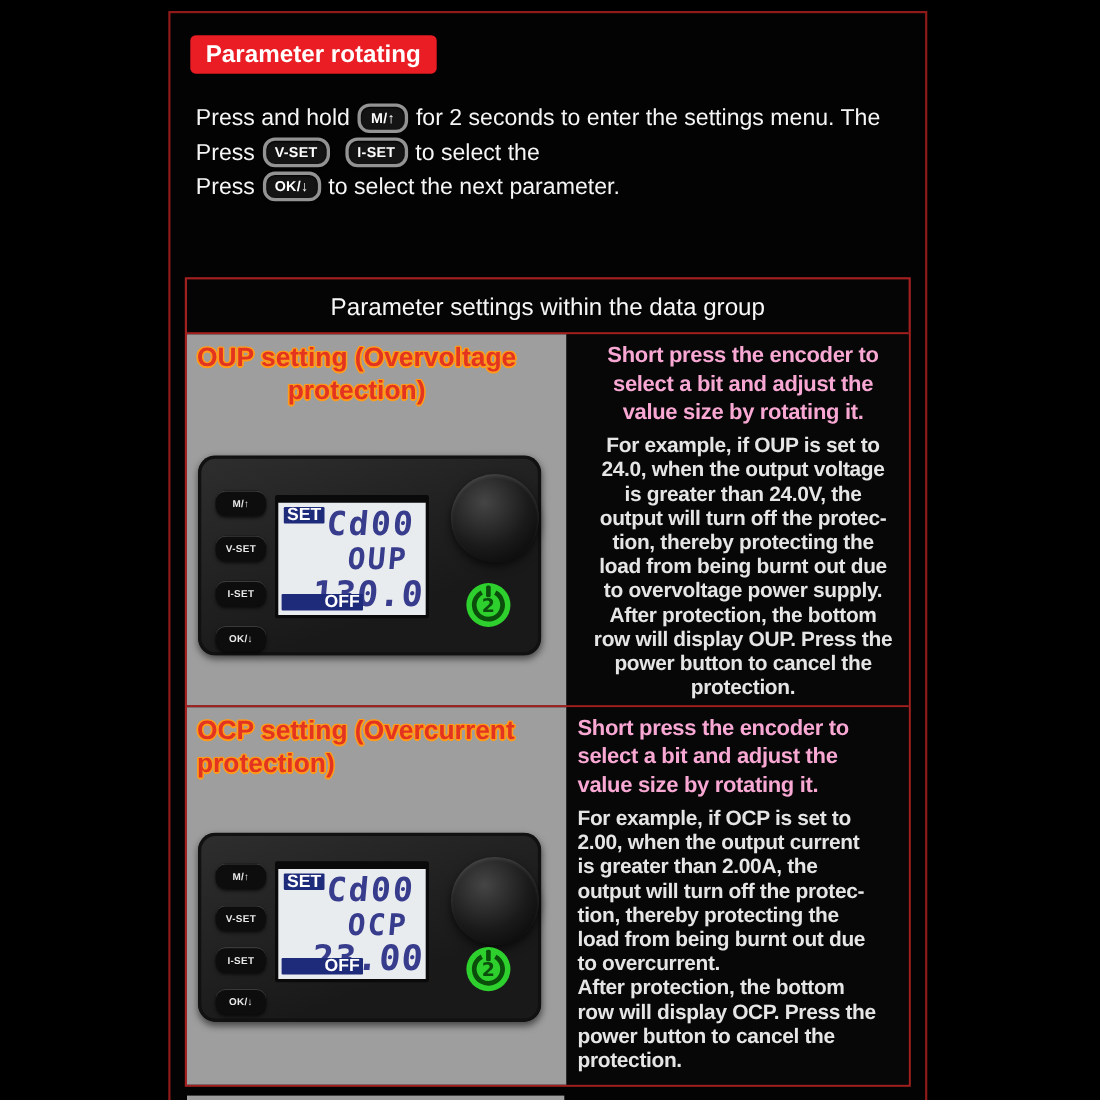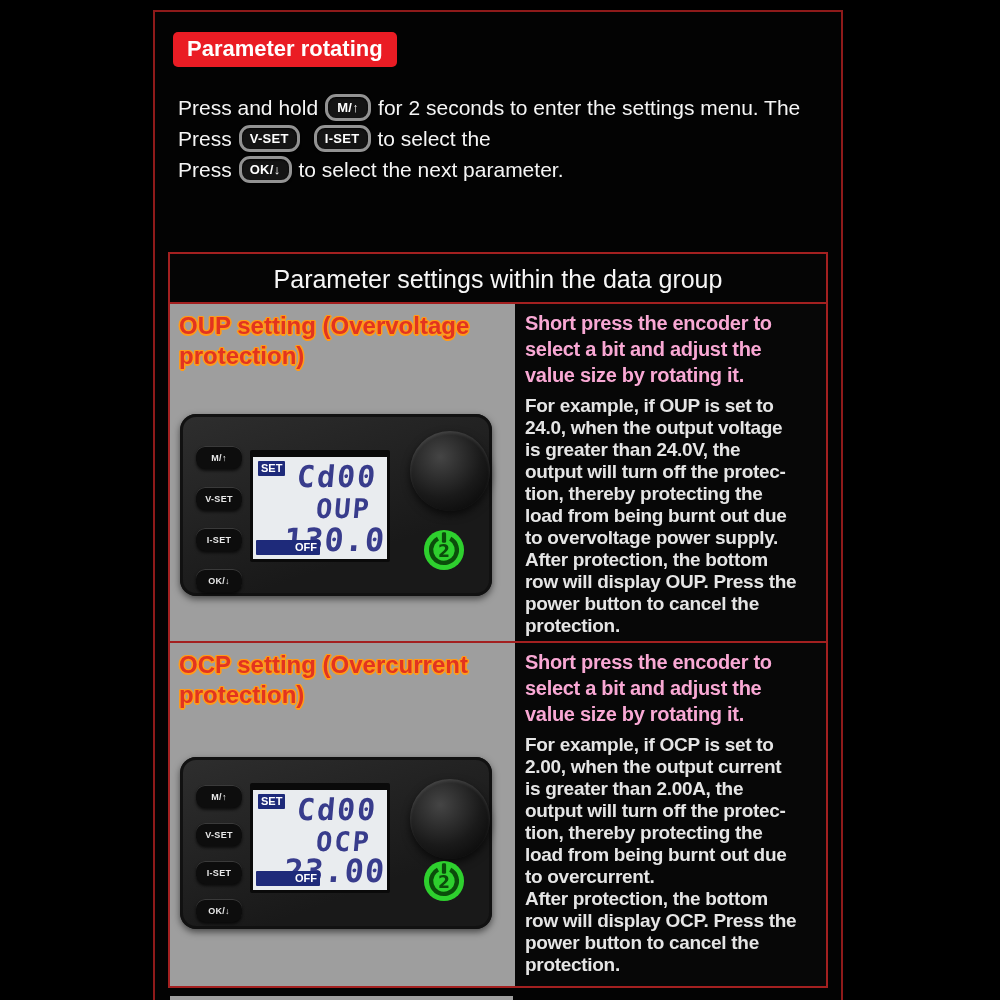--- a/index.html
+++ b/index.html
@@ -18,23 +18,23 @@
   .keycap { display:inline-flex; align-items:center; justify-content:center;
             background:#141414; border:3px solid #939393; border-radius:11px;
             color:#fff; font-size:13px; font-weight:bold; letter-spacing:.3px;
             padding:3px 8px; margin:0 7px; min-width:46px;
             box-shadow: inset 0 1px 2px #000, 0 1px 2px rgba(0,0,0,.7); }
 
   
   .groupbox { position:absolute; left:13px; top:240px; width:660px; height:736px;
               border:2px solid #a32020; background:#050505; }
   .gheader { height:50px; line-height:50px; text-align:center; color:#f7f7f7;
-             font-size:25px; border-bottom:2px solid #a32020; }
+             font-size:22px; border-bottom:2px solid #a32020; }
   .srow { display:flex; }
-  .srow.s1 { height:339px; border-bottom:2px solid #a32020; }
+  .srow.s1 { height:339px; border-bottom:2px solid #a32020;text-align:center; }
   .srow.s2 { height:343px; }
   .left { position:relative; width:345px; flex:none; background:#9e9e9e; }
   .right { position:relative; flex:1; padding:6px 0 0 10px; background:#070707; }
   .stitle { position:absolute; left:9px; top:7px; font-size:24px; font-weight:bold;
             line-height:30px; white-space:pre-line; color:#e23420;
             text-shadow:-1.5px 0 0 #ff9c1a, 1.5px 0 0 #ff9c1a, 0 -1.5px 0 #ff9c1a,
                         0 1.5px 0 #ff9c1a, -1px -1px 0 #ff9c1a, 1px -1px 0 #ff9c1a,
                         -1px 1px 0 #ff9c1a, 1px 1px 0 #ff9c1a; }
   .rheading { font-size:20px; font-weight:bold; color:#f9a8d4; line-height:26px;
               letter-spacing:-.3px; white-space:pre-line; }
@@ -49,21 +49,21 @@
   .dbtns { position:absolute; left:16px; top:32px; display:flex; flex-direction:column; gap:18px; }
   .dev2 .dbtns { top:28px; gap:15px; }
   .dbtn { width:46px; height:23px; background:#0d0d0d; border-radius:9px; color:#e8e8e8;
           font-size:9px; font-weight:bold; letter-spacing:.3px;
           display:flex; align-items:center; justify-content:center;
           box-shadow: 0 2px 3px rgba(0,0,0,.65), inset 0 1px 0 #3a3a3a; }
   .lcd { position:absolute; left:70px; top:36px; width:140px; height:112px;
          background:#e9ecef; border:3px solid #0a0a0a; border-top:7px solid #0a0a0a;
          border-radius:2px; }
   .dev2 .lcd { top:26px; height:110px; }
-  .lbadge { position:absolute; background:#1e2a7a; color:#fff; font-size:11px;
+  .lbadge { position:absolute; background:#1e2a7a; color:#fff; font-size:16px;
             font-weight:bold; line-height:15px; padding:0 3px; border-radius:1px; }
   .lbadge.set { left:5px; top:4px; }
   .lbadge.off { left:3px; bottom:4px;padding-left:39px; }
   .seg { position:absolute; font-family:"DejaVu Sans Mono", monospace; font-weight:bold;
          color:#383c8c; transform:skewX(-5deg); }
   .seg.r1 { top:2px;  right:10px; font-size:30px; letter-spacing:2px; }
   .seg.r2 { top:36px; right:16px; font-size:27px; letter-spacing:2px; }
   .seg.r3 { bottom:0; right:2px;  font-size:32px; letter-spacing:1px; }
   .knob { position:absolute; left:230px; top:17px; width:80px; height:80px; border-radius:50%;
           background:radial-gradient(circle at 38% 32%, #454545, #1a1a1a 55%, #0c0c0c 82%);

